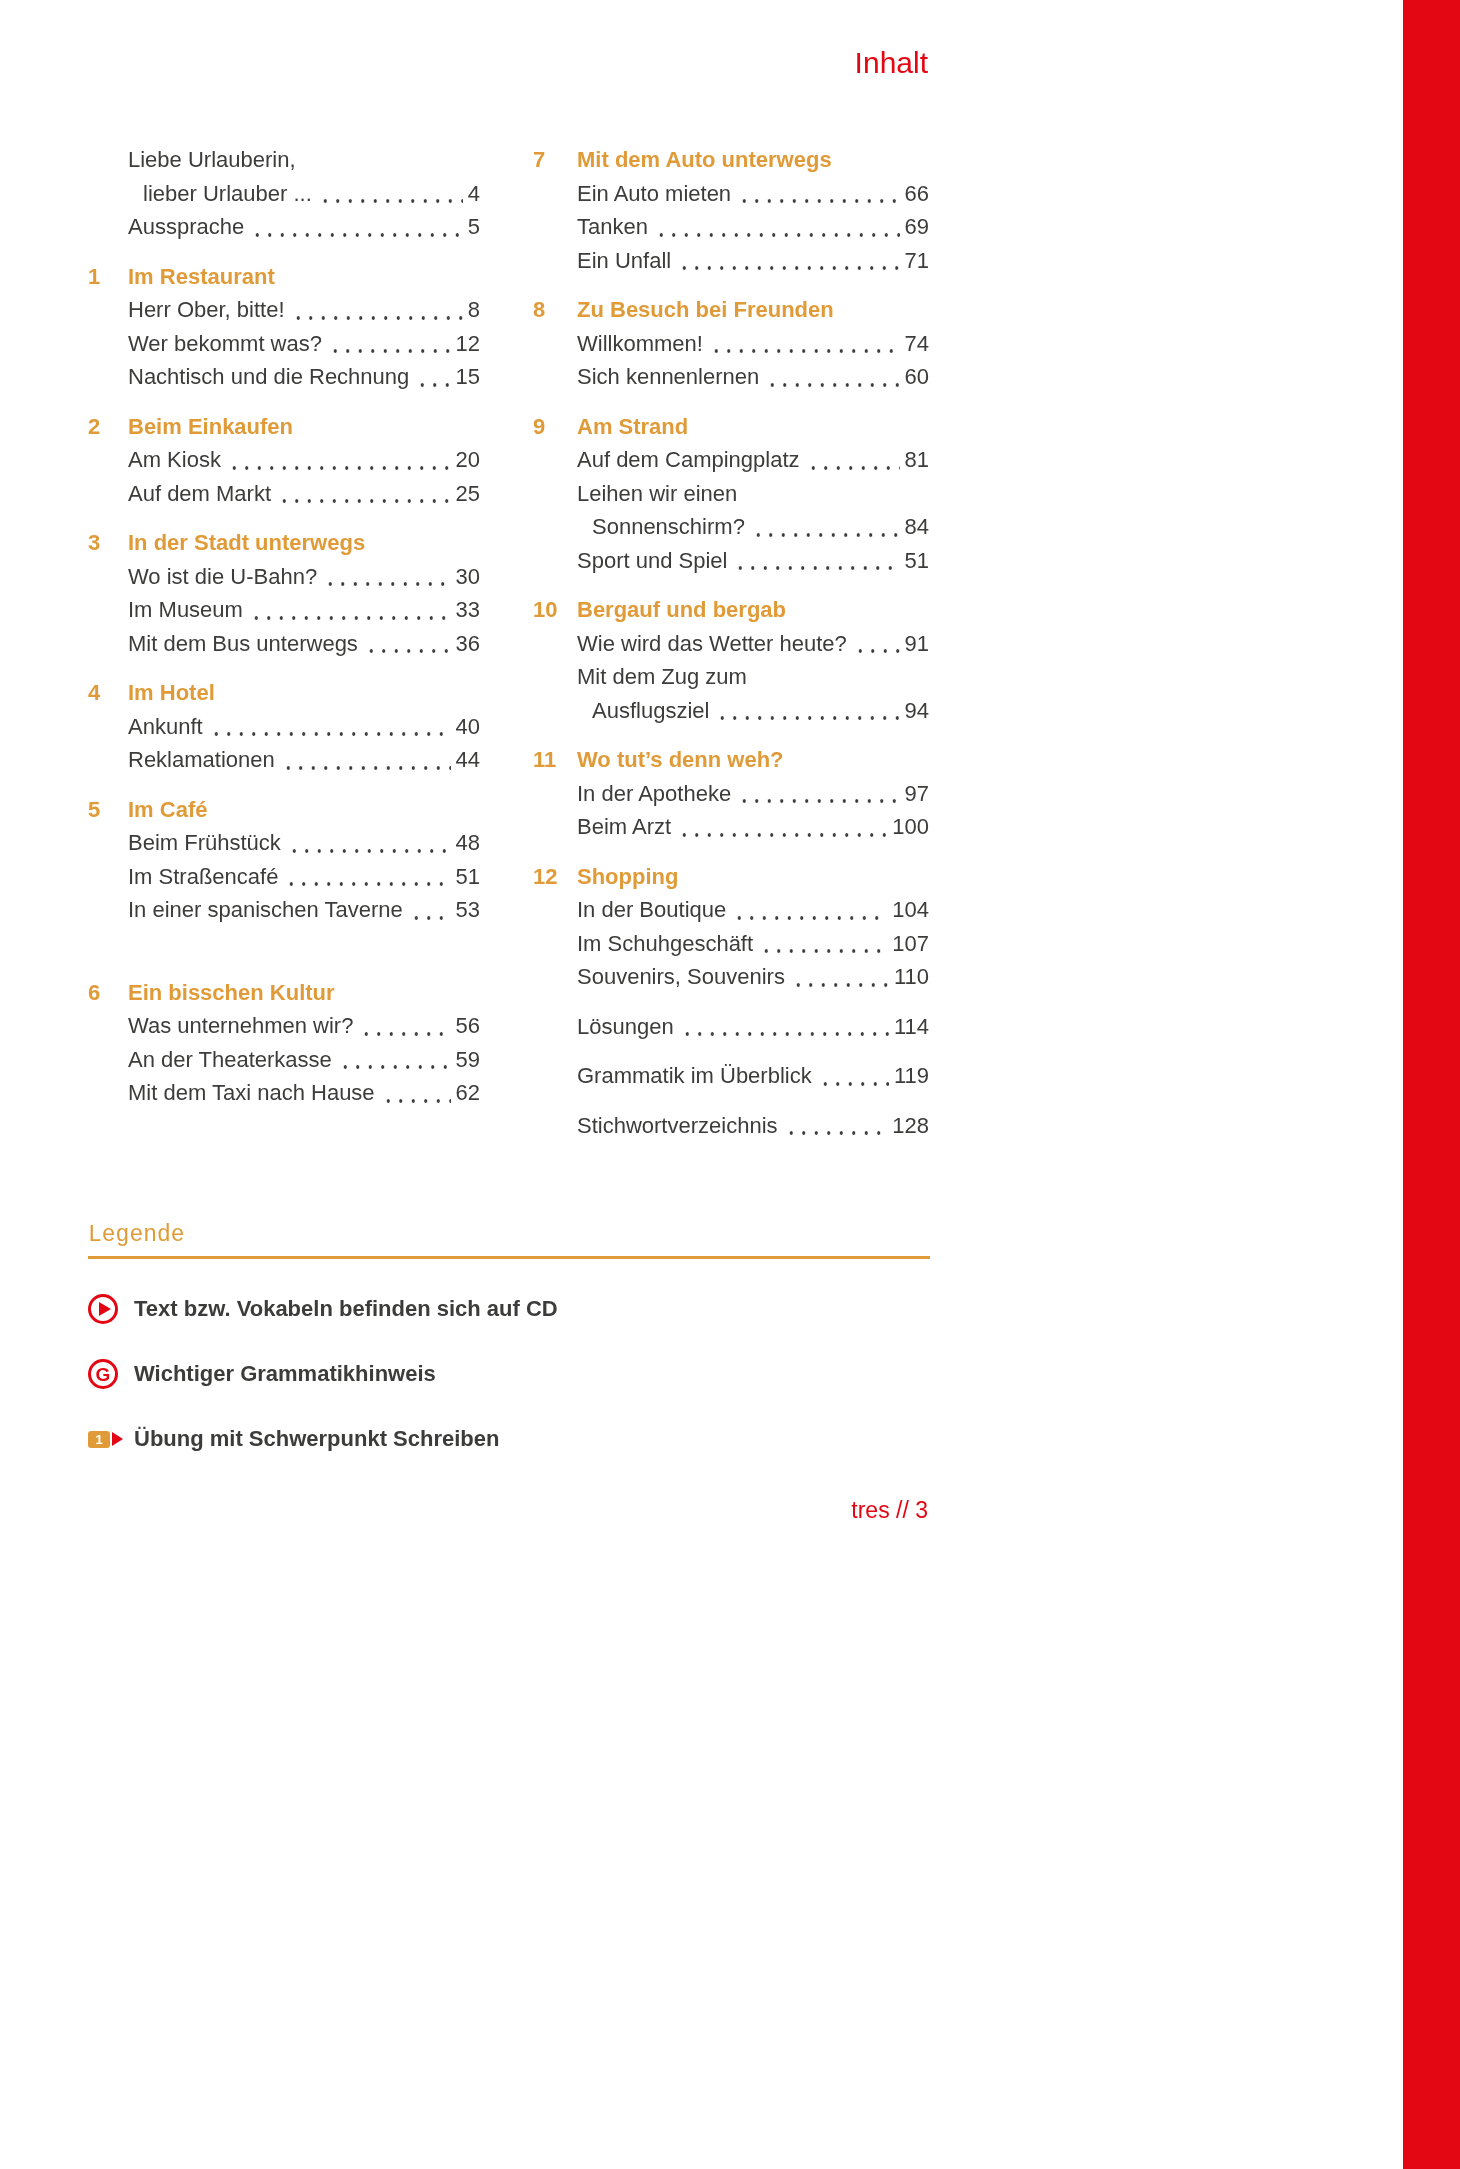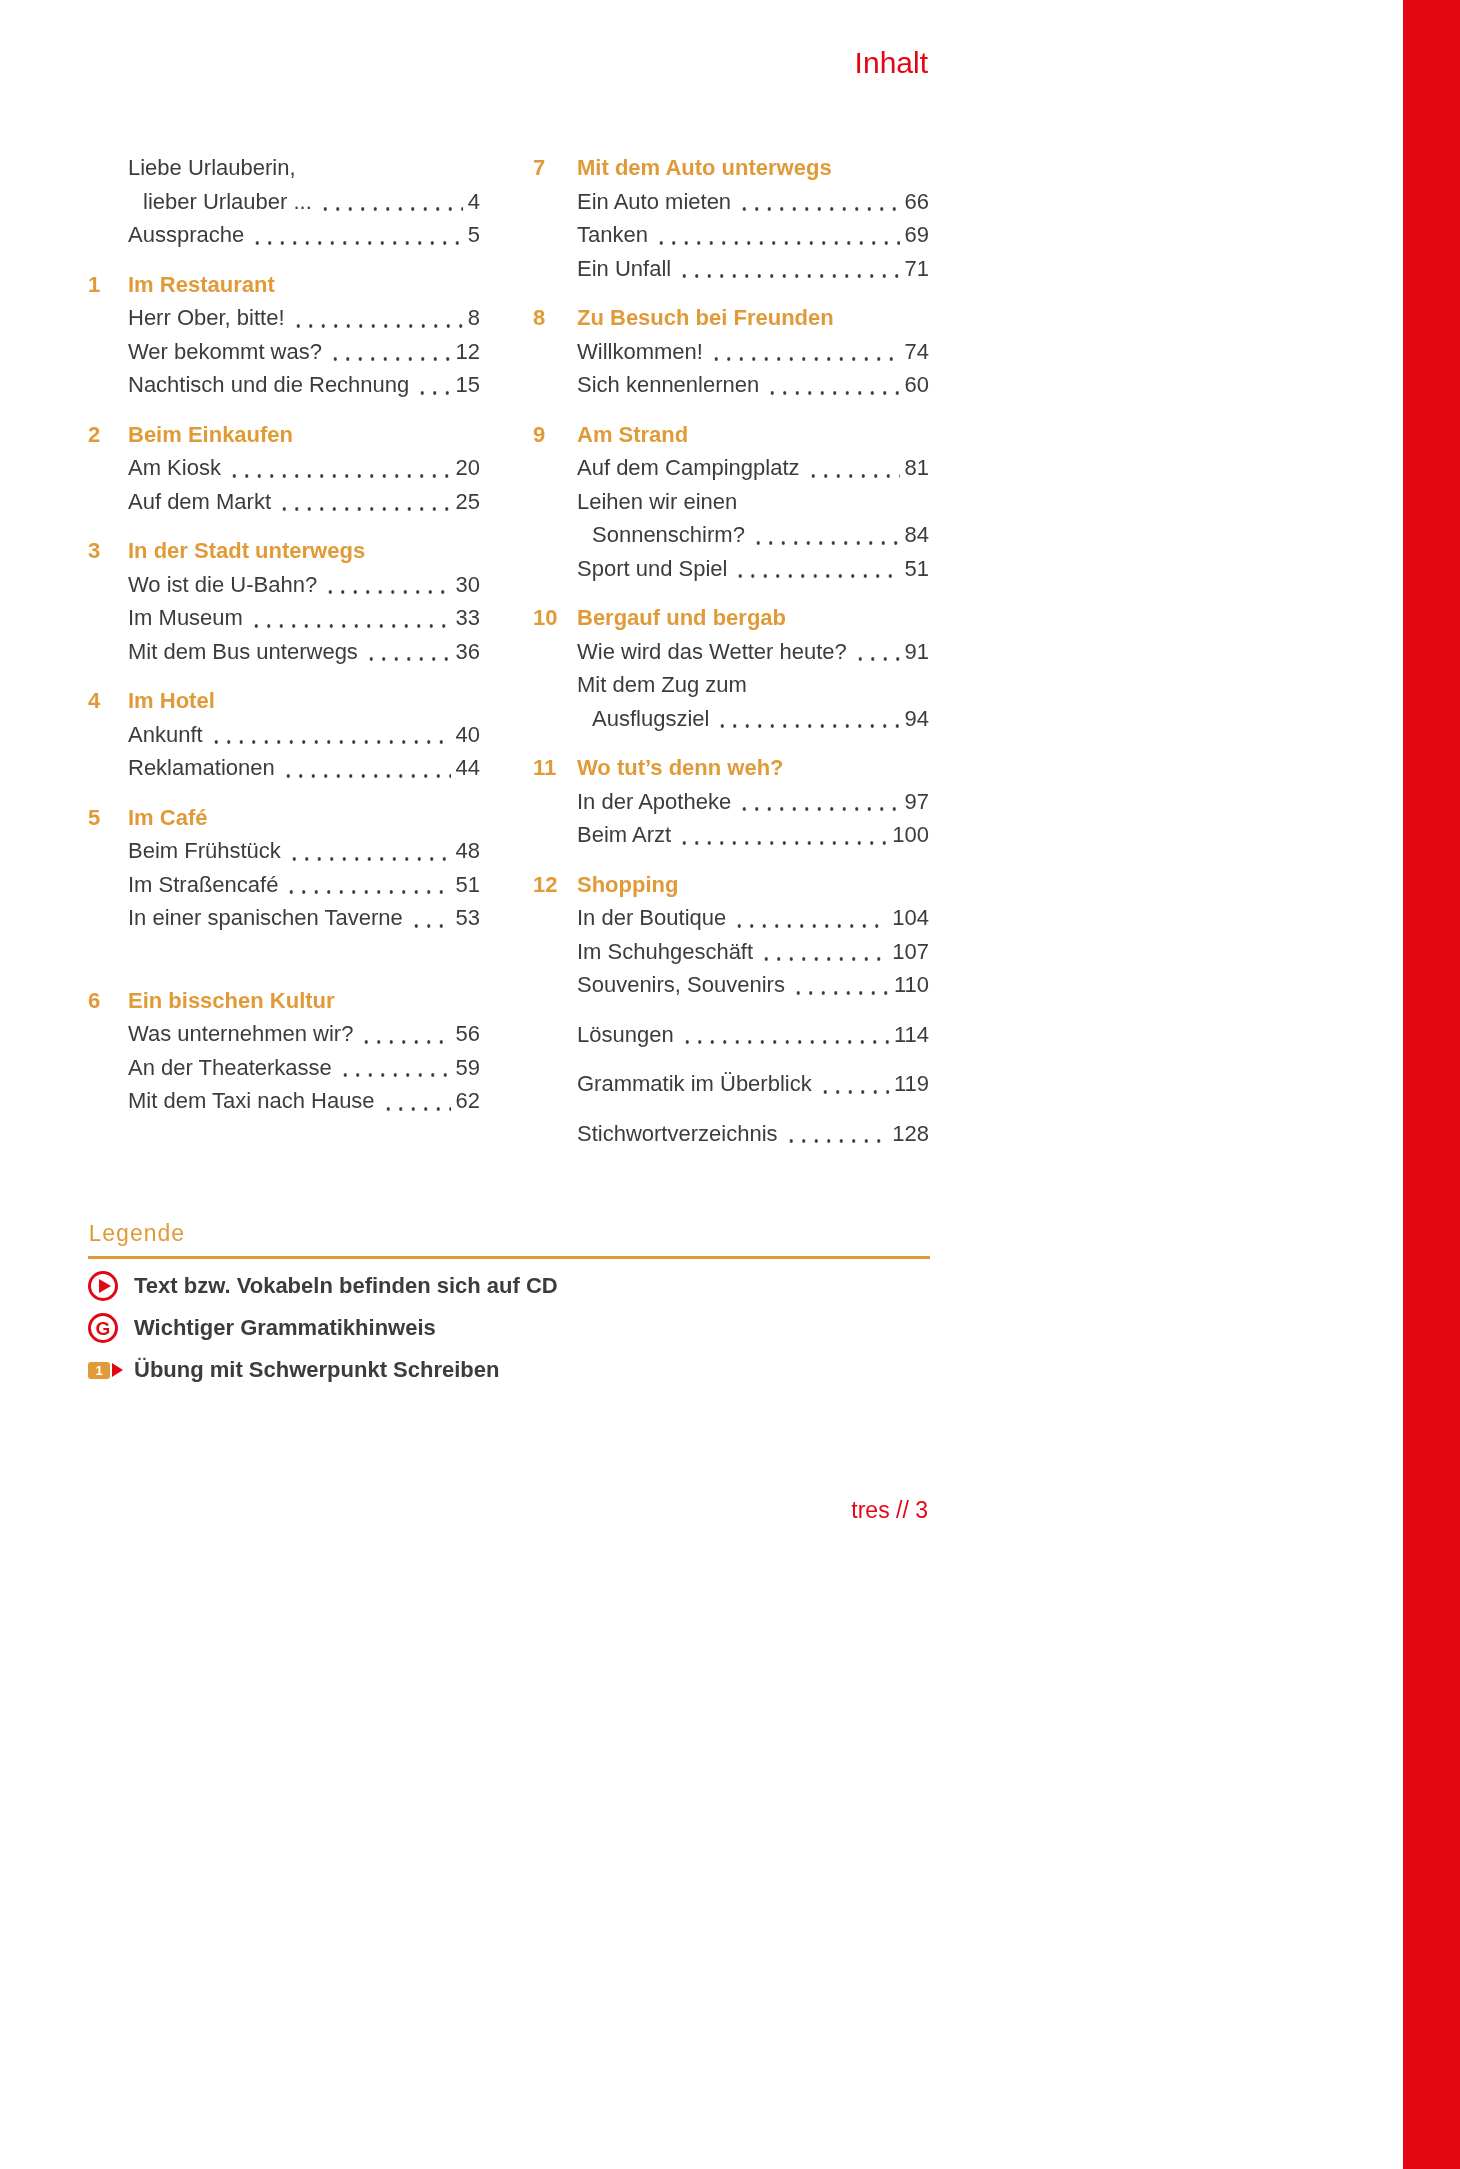--- a/index.html
+++ b/index.html
@@ -9,21 +9,21 @@
 
   .red-bar { position:absolute; top:0; right:0; width:57px; height:100%; background:var(--red); }
 
   .header-label { position:absolute; top:46px; right:532px; color:var(--red); font-size:30px; }
 
   .toc { position:absolute; left:88px; top:143px; width:841px; display:flex; }
   .col { width:392px; }
   .col + .col { margin-left:53px; width:396px; }
 
   .toc-section { margin-top:16px; }
-  .toc-section:first-child { margin-top:8px; }
+  .toc-section:first-child { margin-top:0; }
   .col:first-child .toc-section:last-child { margin-top:49px; }
 
   .sec-head { display:flex; font-weight:bold; color:var(--orange); font-size:22px; line-height:33.5px; }
   .sec-num { width:40px; flex:none; }
   .col:last-child .sec-num { width:44px; }
 
   .entry-line, .entry { padding-left:40px; font-size:22px; line-height:33.5px; }
   .col:last-child .entry-line, .col:last-child .entry { padding-left:44px; }
   .entry { display:flex; align-items:baseline; }
   .entry.indent { padding-left:55px; }
@@ -31,21 +31,21 @@
   .entry-label { white-space:nowrap; }
   .leader { flex:1; min-width:14px; margin:0 5px; align-self:stretch;
             background-image:radial-gradient(circle, var(--text) 1.6px, transparent 1.9px);
             background-size:12.5px 4px; background-repeat:repeat-x;
             background-position:2px calc(100% - 7px); }
   .entry-page { text-align:right; white-space:nowrap; }
 
   .legend { position:absolute; left:88px; top:1222px; width:842px; }
   .legend-title { color:var(--orange); font-size:23px;font-family:Liberation Mono, monospace; }
   .legend-rule { height:3px; background:var(--orange); margin-top:8px; }
-  .legend-item { display:flex; align-items:center; margin-top:12px; height:30px;text-align:center; }
+  .legend-item { display:flex; align-items:center; margin-top:35px; height:30px;text-align:center; }
   .legend-icon { flex:none; display:flex; align-items:center; width:46px; }
   .icon-circle { width:30px; height:30px; border:3px solid var(--red); border-radius:50%;
                  display:flex; align-items:center; justify-content:center; }
   .play-triangle { width:0; height:0; border-left:12px solid var(--red);
                    border-top:7px solid transparent; border-bottom:7px solid transparent; margin-left:3px; }
   .icon-letter { color:var(--red); font-weight:bold; font-size:19px; line-height:1; }
   .icon-badge { background:var(--orange); color:#fff; font-weight:bold; font-size:13px;
                 width:22px; height:17px; display:inline-flex; align-items:center; justify-content:center;
                 border-radius:3px; }
   .icon-arrow { width:0; height:0; border-left:11px solid var(--red);

